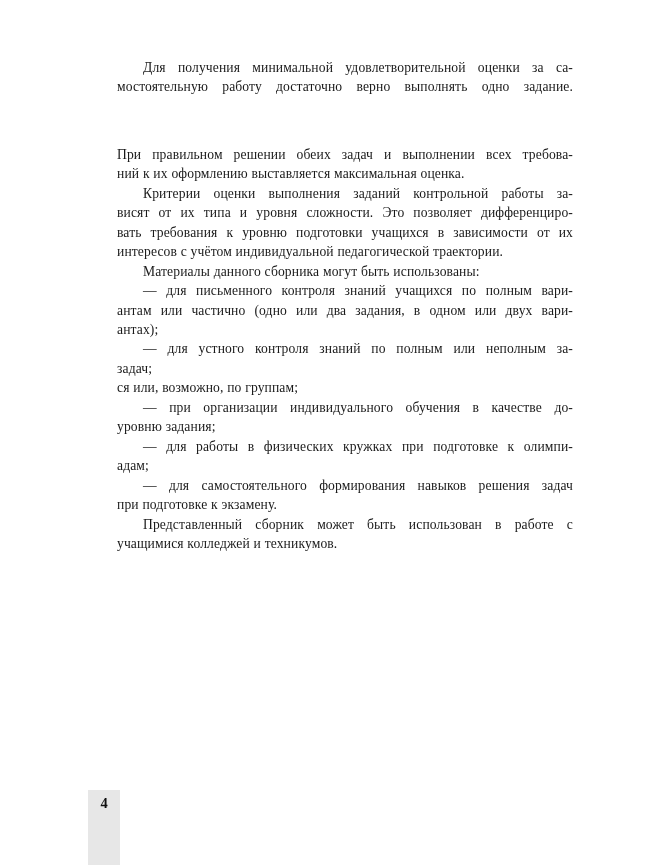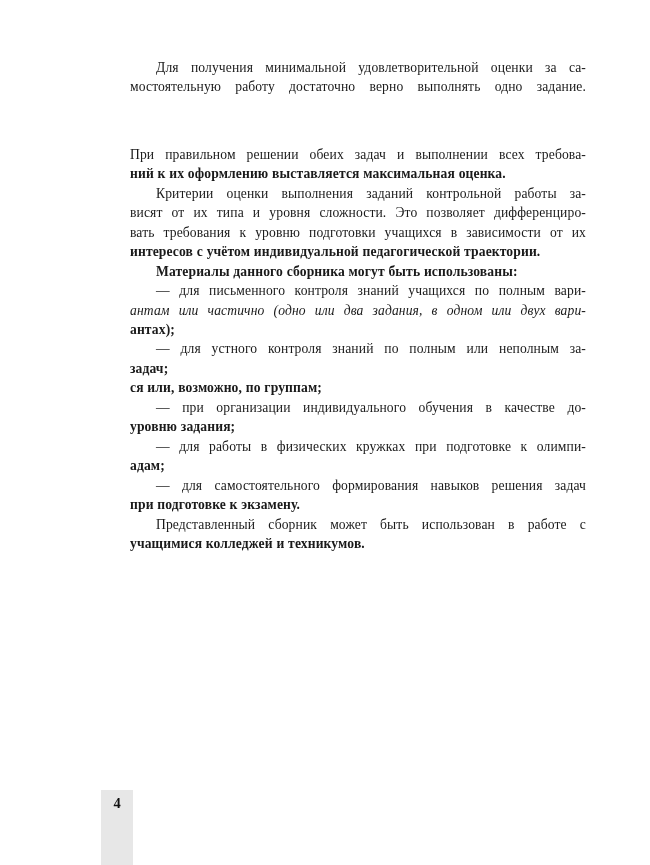--- a/index.html
+++ b/index.html
@@ -11,21 +11,21 @@
     width: 650px;
     height: 865px;
     position: relative;
     overflow: hidden;
     font-family: "Liberation Serif", "DejaVu Serif", serif;
     color: #1a1a1a;
   }
 
   #page {
     position: absolute;
-    left: 16px;
+    left: 3px;
     top: 0;
     width: 587px;
     height: 865px;
     background: #ffffff;
   }
 
   #text-column {
     position: absolute;
     left: 88px;
     top: 58px;
@@ -51,21 +51,20 @@
 
   
   .ln {
     display: block;
     text-align: justify;
     text-align-last: justify;
     white-space: nowrap;
   }
   .ln.last {
     text-align-last: left;
-    font-weight: bold;
   }
   .ln.ind {
     padding-left: 26px;
   }
 
   #page-number-band {
     position: absolute;
     left: 85px;
     top: 790px;
     width: 32px;
@@ -106,21 +105,21 @@
       <span class="ln" style="word-spacing: 5.27257px;">вать требования к уровню подготовки учащихся в зависимости от их</span>
       <span class="ln last" style="">интересов с учётом индивидуальной педагогической траектории.</span>
     </p>
 
     <p class="para">
       <span class="ln last ind" style="">Материалы данного сборника могут быть использованы:</span>
     </p>
 
     <p class="para listitem">
       <span class="ln ind" style="word-spacing: 2.51562px;">— для письменного контроля знаний учащихся по полным вари-</span>
-      <span class="ln" style="word-spacing: 5.31818px; font-style: italic;">антам или частично (одно или два задания, в одном или двух вари-</span>
+      <span class="ln" style="word-spacing: 5.31818px;">антам или частично (одно или два задания, в одном или двух вари-</span>
       <span class="ln last" style="">антах);</span>
     </p>
 
     <p class="para listitem">
       <span class="ln ind" style="word-spacing: 4.15625px;">— для устного контроля знаний по полным или неполным за-</span>
       <span class="ln last" style="">задач;</span>
     </p>
 
     <p class="para listitem">
       <span class="ln last" style="">ся или, возможно, по группам;</span>

